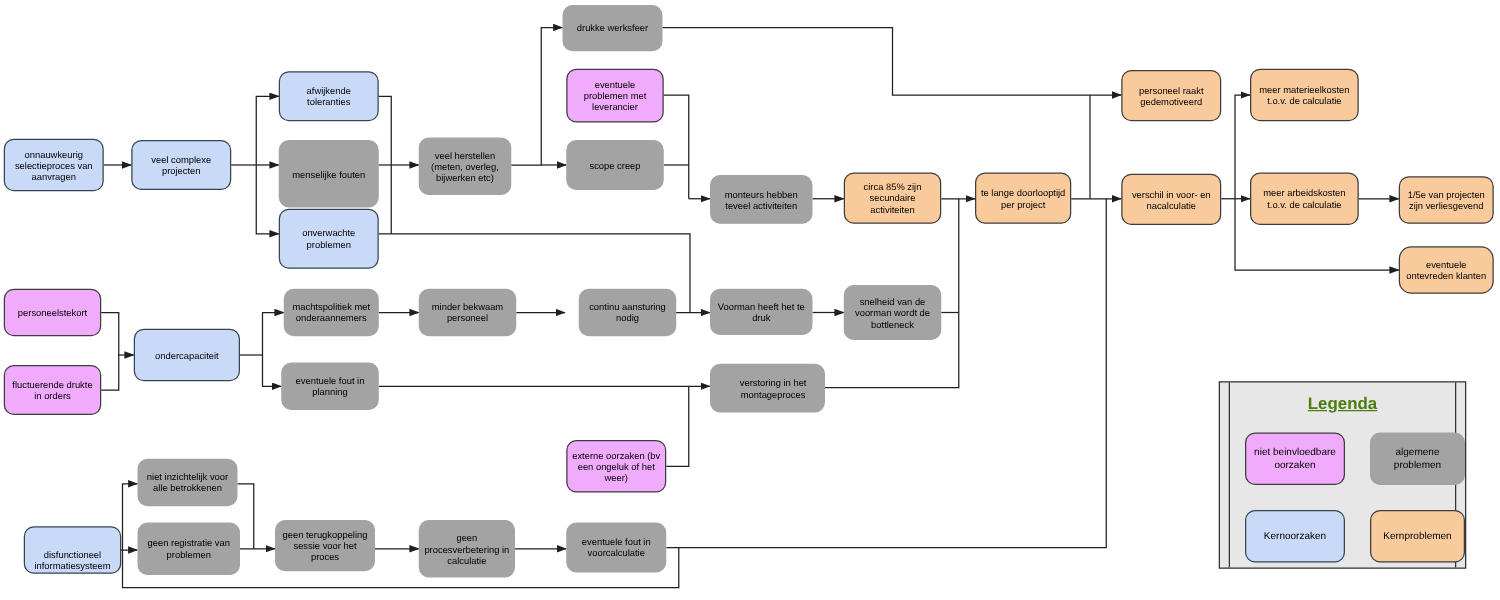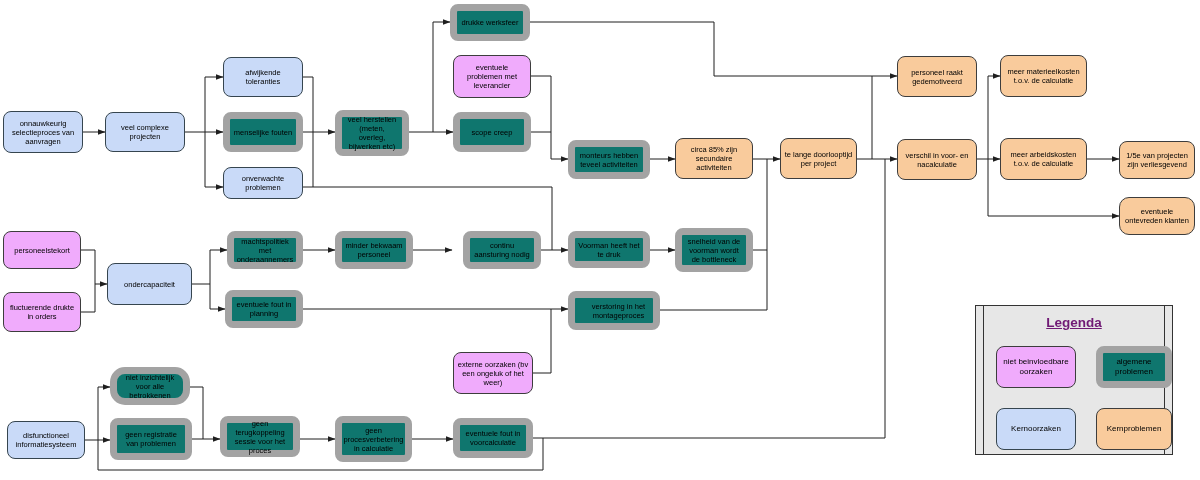--- a/index.html
+++ b/index.html
@@ -28,21 +28,21 @@
     align-items: center;
     justify-content: center;
     text-align: center;
     border-radius: 8px;
     font-size: 7.5px;
     line-height: 1.2;
     color: #000000;
     padding: 1px 3px;
     z-index: 2;
   }
-  .node.white  { background: #0f766e; border: 7px solid #a3a3a3; }
+  .node.white  { background: #a3a3a3; border: 1px solid #a3a3a3; }
   .node.blue   { background: #c9daf8; border: 1px solid #36454f; }
   .node.pink   { background: #f0abfc; border: 1px solid #3d3d3d; }
   .node.orange { background: #f9cb9c; border: 1px solid #3d3d3d; }
 
   .legend {
     position: absolute;
     box-sizing: border-box;
     left: 975px; top: 305px;
     width: 198px; height: 150px;
     background: #e7e7e7;
@@ -57,21 +57,21 @@
     background: #333333;
   }
   .legend::before { left: 7px; }
   .legend::after  { right: 7px; }
   .legend-title {
     margin-top: 9px;
     text-align: center;
     font-size: 13.5px;
     font-weight: bold;
     text-decoration: underline;
-    color: #701a75;
+    color: #4d7c0f;
   }
   .legend-grid {
     position: absolute;
     left: 20px; right: 16px; top: 40px; bottom: 10px;
     display: grid;
     grid-template-columns: 80px 76px;
     grid-template-rows: 42px 42px;
     column-gap: 7px;
     row-gap: 12px;
     gap: 20px;
@@ -157,24 +157,24 @@
 
 <div class="node blue" style="left: 3px; top: 111px; width: 80px; height: 42px;">
       <span>onnauwkeurig selectieproces van aanvragen</span>
     </div>
     <div class="node blue" style="left: 105px; top: 112px; width: 80px; height: 40px;">
       <span>veel complexe projecten</span>
     </div>
     <div class="node blue" style="left: 223px; top: 57px; width: 80px; height: 40px;">
       <span>afwijkende toleranties</span>
     </div>
-    <div class="node white" style="left: 223px; top: 112px; width: 80px; height: 40px;">
+    <div class="node white" style="left: 223px; top: 112px; width: 80px; height: 54px;">
       <span>menselijke fouten</span>
     </div>
-    <div class="node blue" style="left: 223px; top: 167px; width: 80px; height: 32px;">
+    <div class="node blue" style="left: 223px; top: 167px; width: 80px; height: 48px;">
       <span>onverwachte problemen</span>
     </div>
     <div class="node white" style="left: 335px; top: 110px; width: 74px; height: 46px;">
       <span>veel herstellen (meten, overleg, bijwerken etc)</span>
     </div>
     <div class="node white" style="left: 450px; top: 4px; width: 80px; height: 37px;">
       <span>drukke werksfeer</span>
     </div>
     <div class="node pink" style="left: 453px; top: 55px; width: 78px; height: 43px;">
       <span>eventuele problemen met leverancier</span>
@@ -235,24 +235,24 @@
     </div>
     <div class="node white" style="left: 225px; top: 290px; width: 78px; height: 38px;">
       <span>eventuele fout in planning</span>
     </div>
     <div class="node white" style="left: 568px; top: 291px; width: 92px; height: 39px; padding-left: 12px;">
       <span>verstoring in het montageproces</span>
     </div>
     <div class="node pink" style="left: 453px; top: 352px; width: 80px; height: 42px;">
       <span>externe oorzaken (bv een ongeluk of het weer)</span>
     </div>
-    <div class="node white" style="left: 110px; top: 367px; width: 80px; height: 38px; border-radius: 15px;">
+    <div class="node white" style="left: 110px; top: 367px; width: 80px; height: 38px;">
       <span>niet inzichtelijk voor alle betrokkenen</span>
     </div>
-    <div class="node blue" style="left: 7px; top: 421px; width: 78px; height: 38px;">
+    <div class="node blue" style="left: 19px; top: 421px; width: 78px; height: 38px; align-items: flex-end;">
       <span>disfunctioneel informatiesysteem</span>
     </div>
     <div class="node white" style="left: 110px; top: 418px; width: 82px; height: 42px;">
       <span>geen registratie van problemen</span>
     </div>
     <div class="node white" style="left: 220px; top: 416px; width: 80px; height: 41px;">
       <span>geen terugkoppeling sessie voor het proces</span>
     </div>
     <div class="node white" style="left: 335px; top: 416px; width: 77px; height: 46px;">
       <span>geen procesverbetering in calculatie</span>

